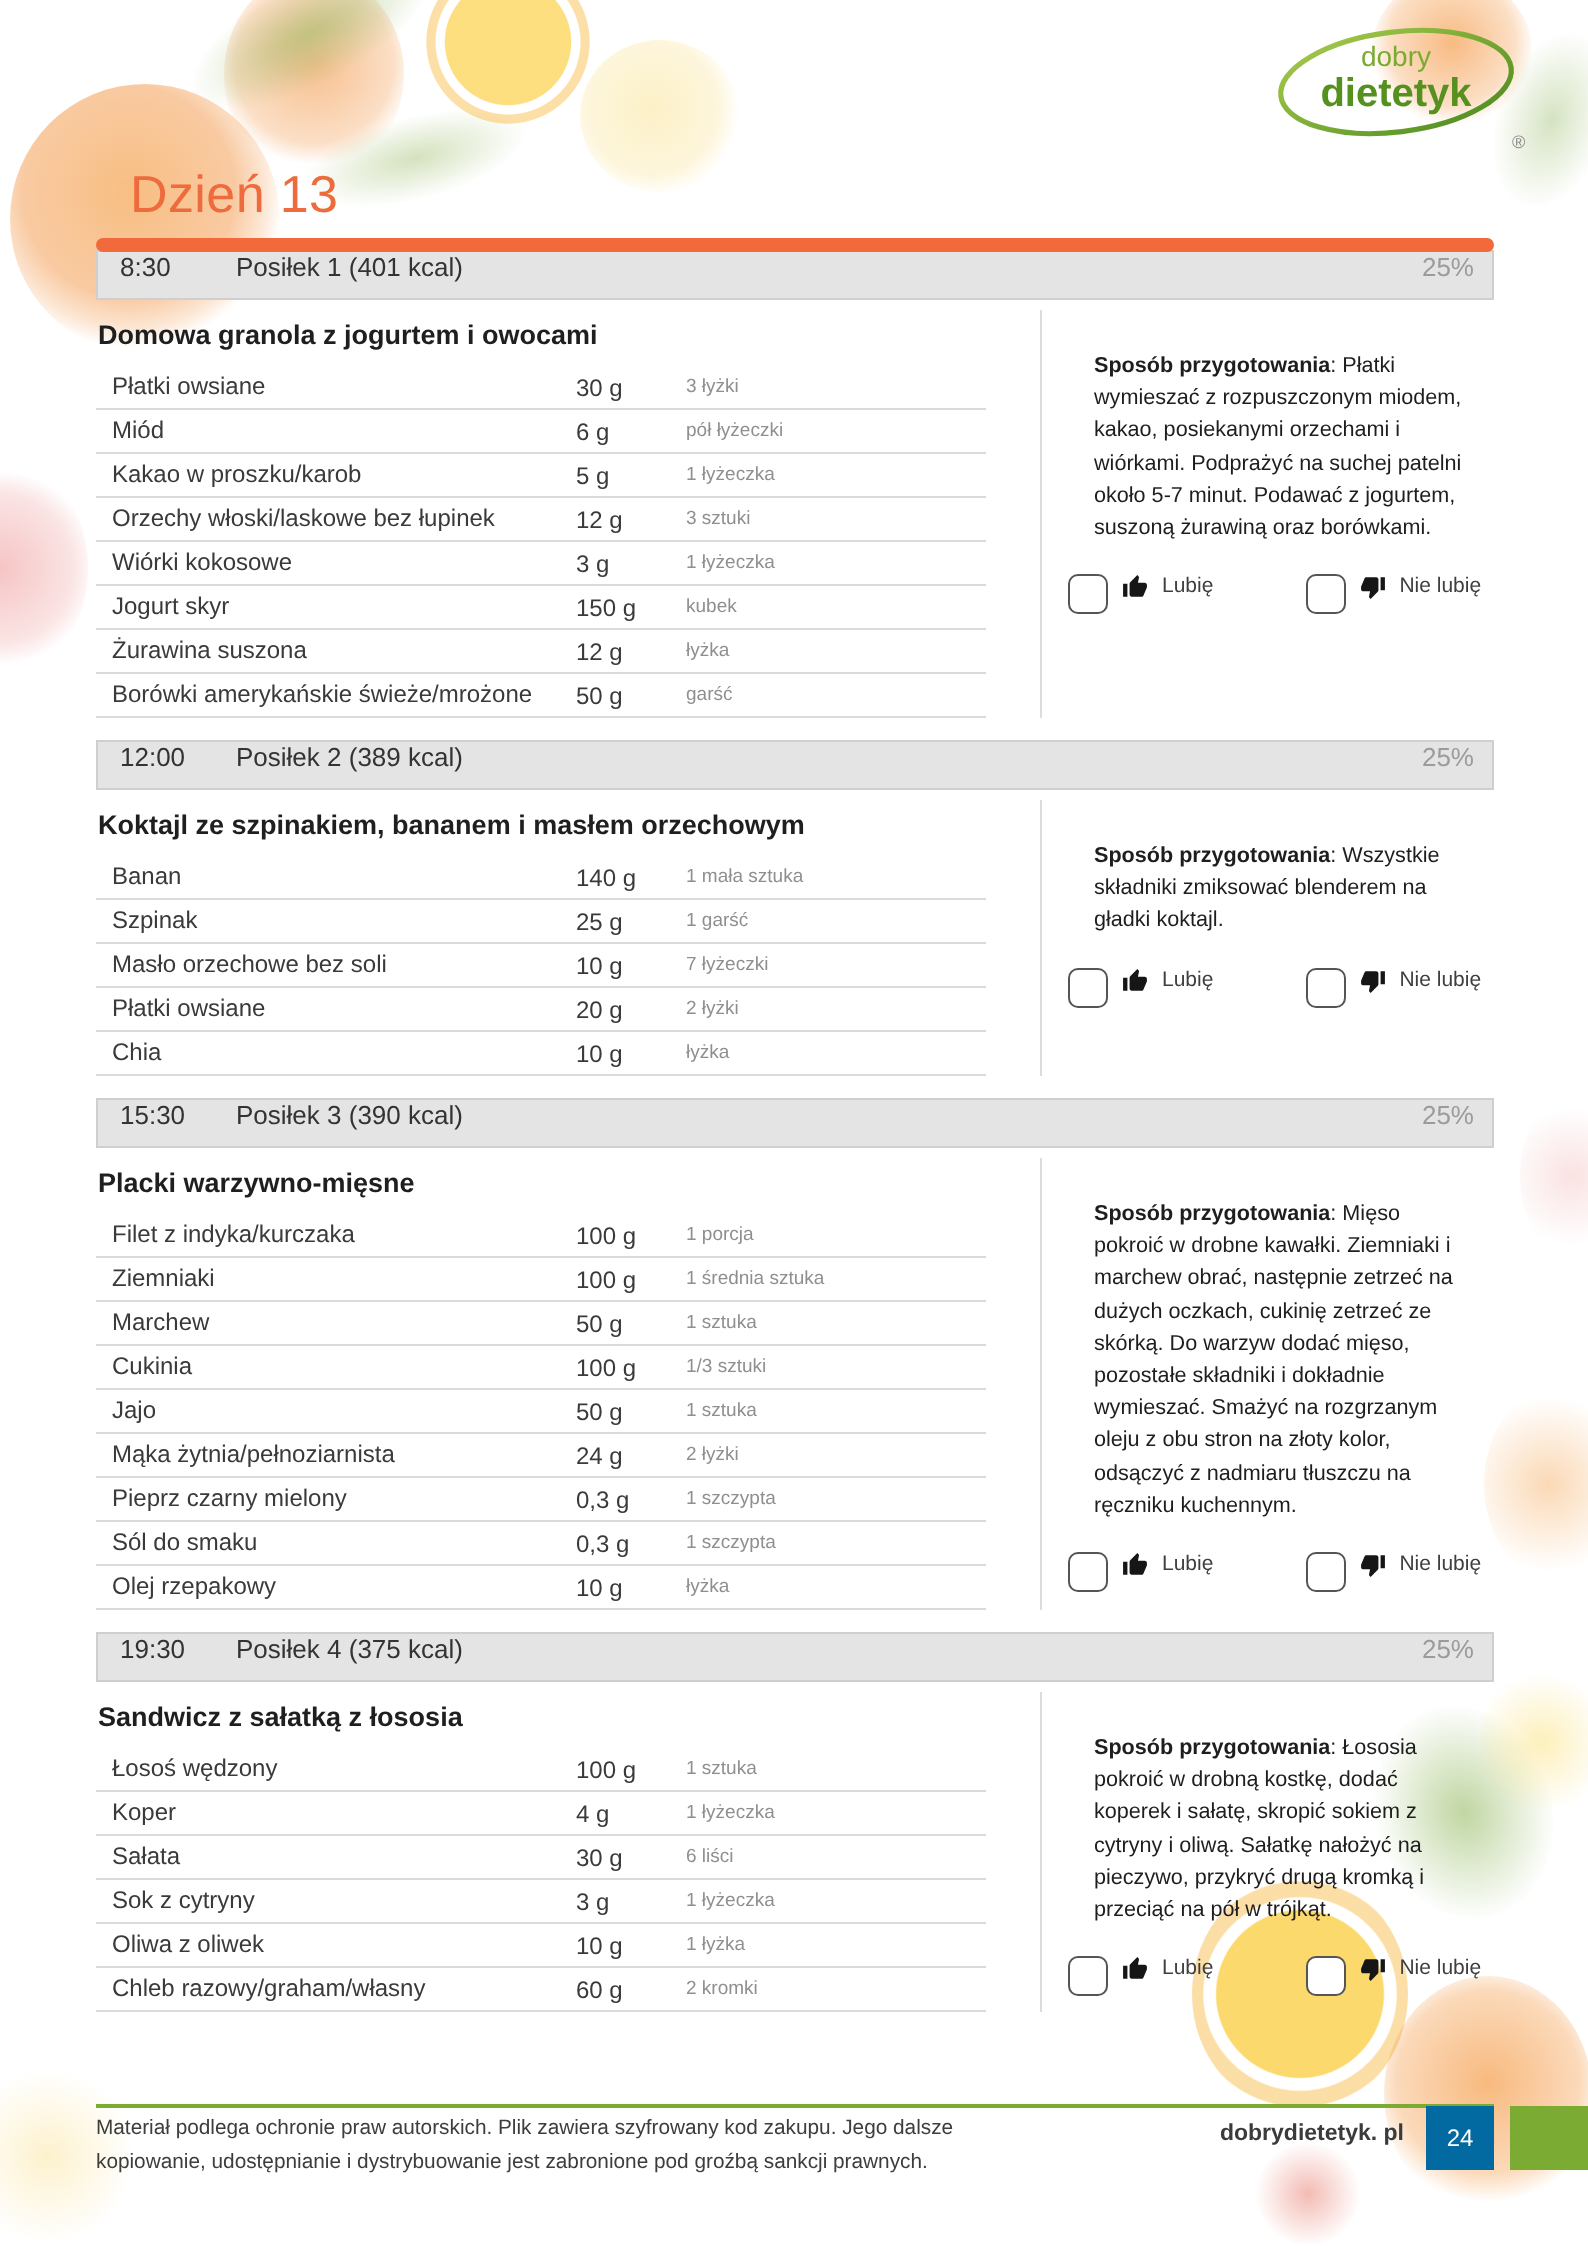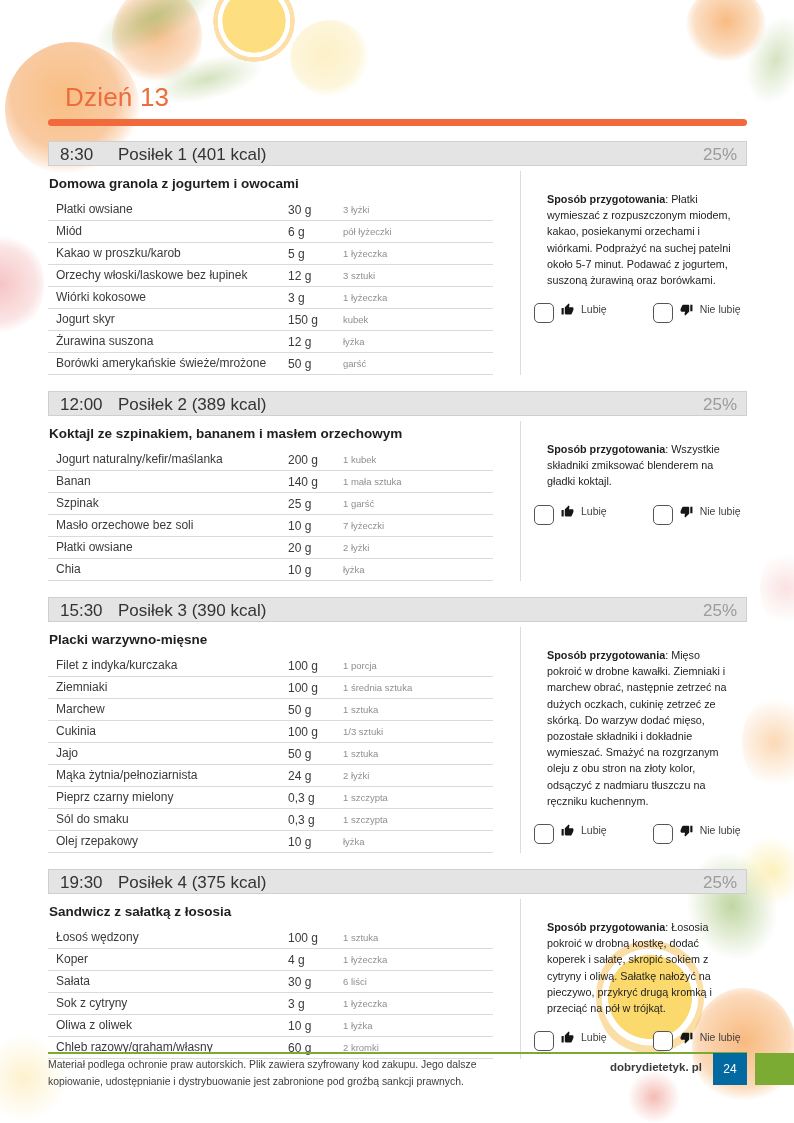--- a/index.html
+++ b/index.html
@@ -29,21 +29,21 @@
   .d17{left:-18px;top:1032px;width:84px;height:92px;background:radial-gradient(circle,rgba(250,220,130,.4),transparent 70%);}
 
   
   .logo{position:absolute;right:16px;top:10px;width:152px;height:70px;z-index:2;}
   .day-title{position:absolute;left:65px;top:82px;margin:0;font-size:26px;font-weight:400;color:#ed6b3c;z-index:2;letter-spacing:.2px;}
 
   
   .content{position:absolute;left:48px;top:118px;width:699px;z-index:2;}
   .meal{margin-bottom:11px;}
   .accent-bar{height:7px;background:#f2693c;border-radius:4px;position:relative;top:1px;}
-  .bar{background:#e4e4e4;border:1px solid #cfcfcf;height:25px;display:flex;align-items:flex-end;font-size:17px;color:#333;box-sizing:border-box;margin-top:16px;}
+  .bar{background:#e4e4e4;border:1px solid #cfcfcf;height:25px;display:flex;align-items:flex-start;font-size:13px;color:#333;box-sizing:border-box;}
   .bar-time{padding-left:11px;width:58px;}
   .bar-label{flex:1;}
   .bar-pct{padding-right:9px;color:#9b9b9b;}
   .meal-body{display:flex;margin-top:5px;gap:18px;}
   .ing-col{width:445px;box-sizing:border-box;}
   .meal-title{font-size:13.5px;font-weight:700;color:#1f1f1f;margin:5px 0 8px 1px;}
   .ing-row{display:flex;align-items:center;border-bottom:1px solid #dadada;padding:3px 0 3px 8px;font-size:12px;color:#3a3a3a;box-sizing:border-box;}
   .ing-name{width:228px;padding-right:4px;line-height:1.25;}
   .ing-amt{width:55px;}
   .ing-msr{flex:1;font-size:9.5px;color:#8f8f8f;}
@@ -79,20 +79,34 @@
   <i class="deco d9"></i>
   <i class="deco d10"></i>
   <i class="deco d11"></i>
   <i class="deco d12"></i>
   <i class="deco d13"></i>
   <i class="deco d14"></i>
   <i class="deco d15"></i>
   <i class="deco d16"></i>
   <i class="deco d17"></i>
 
+  <div class="logo">
+    <svg viewBox="0 0 152 70" width="152" height="70">
+      <defs>
+        <linearGradient id="lg" x1="0" y1="0" x2="1" y2="1">
+          <stop offset="0" stop-color="#a9cc4d"></stop>
+          <stop offset="1" stop-color="#4c8a1f"></stop>
+        </linearGradient>
+      </defs>
+      <ellipse cx="72" cy="31" rx="58" ry="25" fill="none" stroke="url(#lg)" stroke-width="2.6" transform="rotate(-7 72 31)"></ellipse>
+      <text x="72" y="23" text-anchor="middle" font-size="14" fill="#79ab2e">dobry</text>
+      <text x="72" y="43" text-anchor="middle" font-size="20" font-weight="bold" fill="#56901e">dietetyk</text>
+      <text x="130" y="64" font-size="9" fill="#8a8a8a">®</text>
+    </svg>
+  </div>
 
   <h1 class="day-title">Dzień 13</h1>
 
   <div class="content" id="meals">
       <section class="meal">
         <div class="accent-bar"></div>
         <div class="bar">
           <span class="bar-time">8:30</span>
           <span class="bar-label">Posiłek 1 (401 kcal)</span>
           <span class="bar-pct">25%</span>
@@ -168,25 +182,20 @@
         <div class="bar">
           <span class="bar-time">12:00</span>
           <span class="bar-label">Posiłek 2 (389 kcal)</span>
           <span class="bar-pct">25%</span>
         </div>
         <div class="meal-body">
           <div class="ing-col">
             <div class="meal-title">Koktajl ze szpinakiem, bananem i masłem orzechowym</div>
             <div class="ing-table">
               <div class="ing-row">
-                <span class="ing-name">Jogurt naturalny/kefir/maślanka</span>
-                <span class="ing-amt">200 g</span>
-                <span class="ing-msr">1 kubek</span>
-              </div>
-              <div class="ing-row">
                 <span class="ing-name">Banan</span>
                 <span class="ing-amt">140 g</span>
                 <span class="ing-msr">1 mała sztuka</span>
               </div>
               <div class="ing-row">
                 <span class="ing-name">Szpinak</span>
                 <span class="ing-amt">25 g</span>
                 <span class="ing-msr">1 garść</span>
               </div>
               <div class="ing-row">

